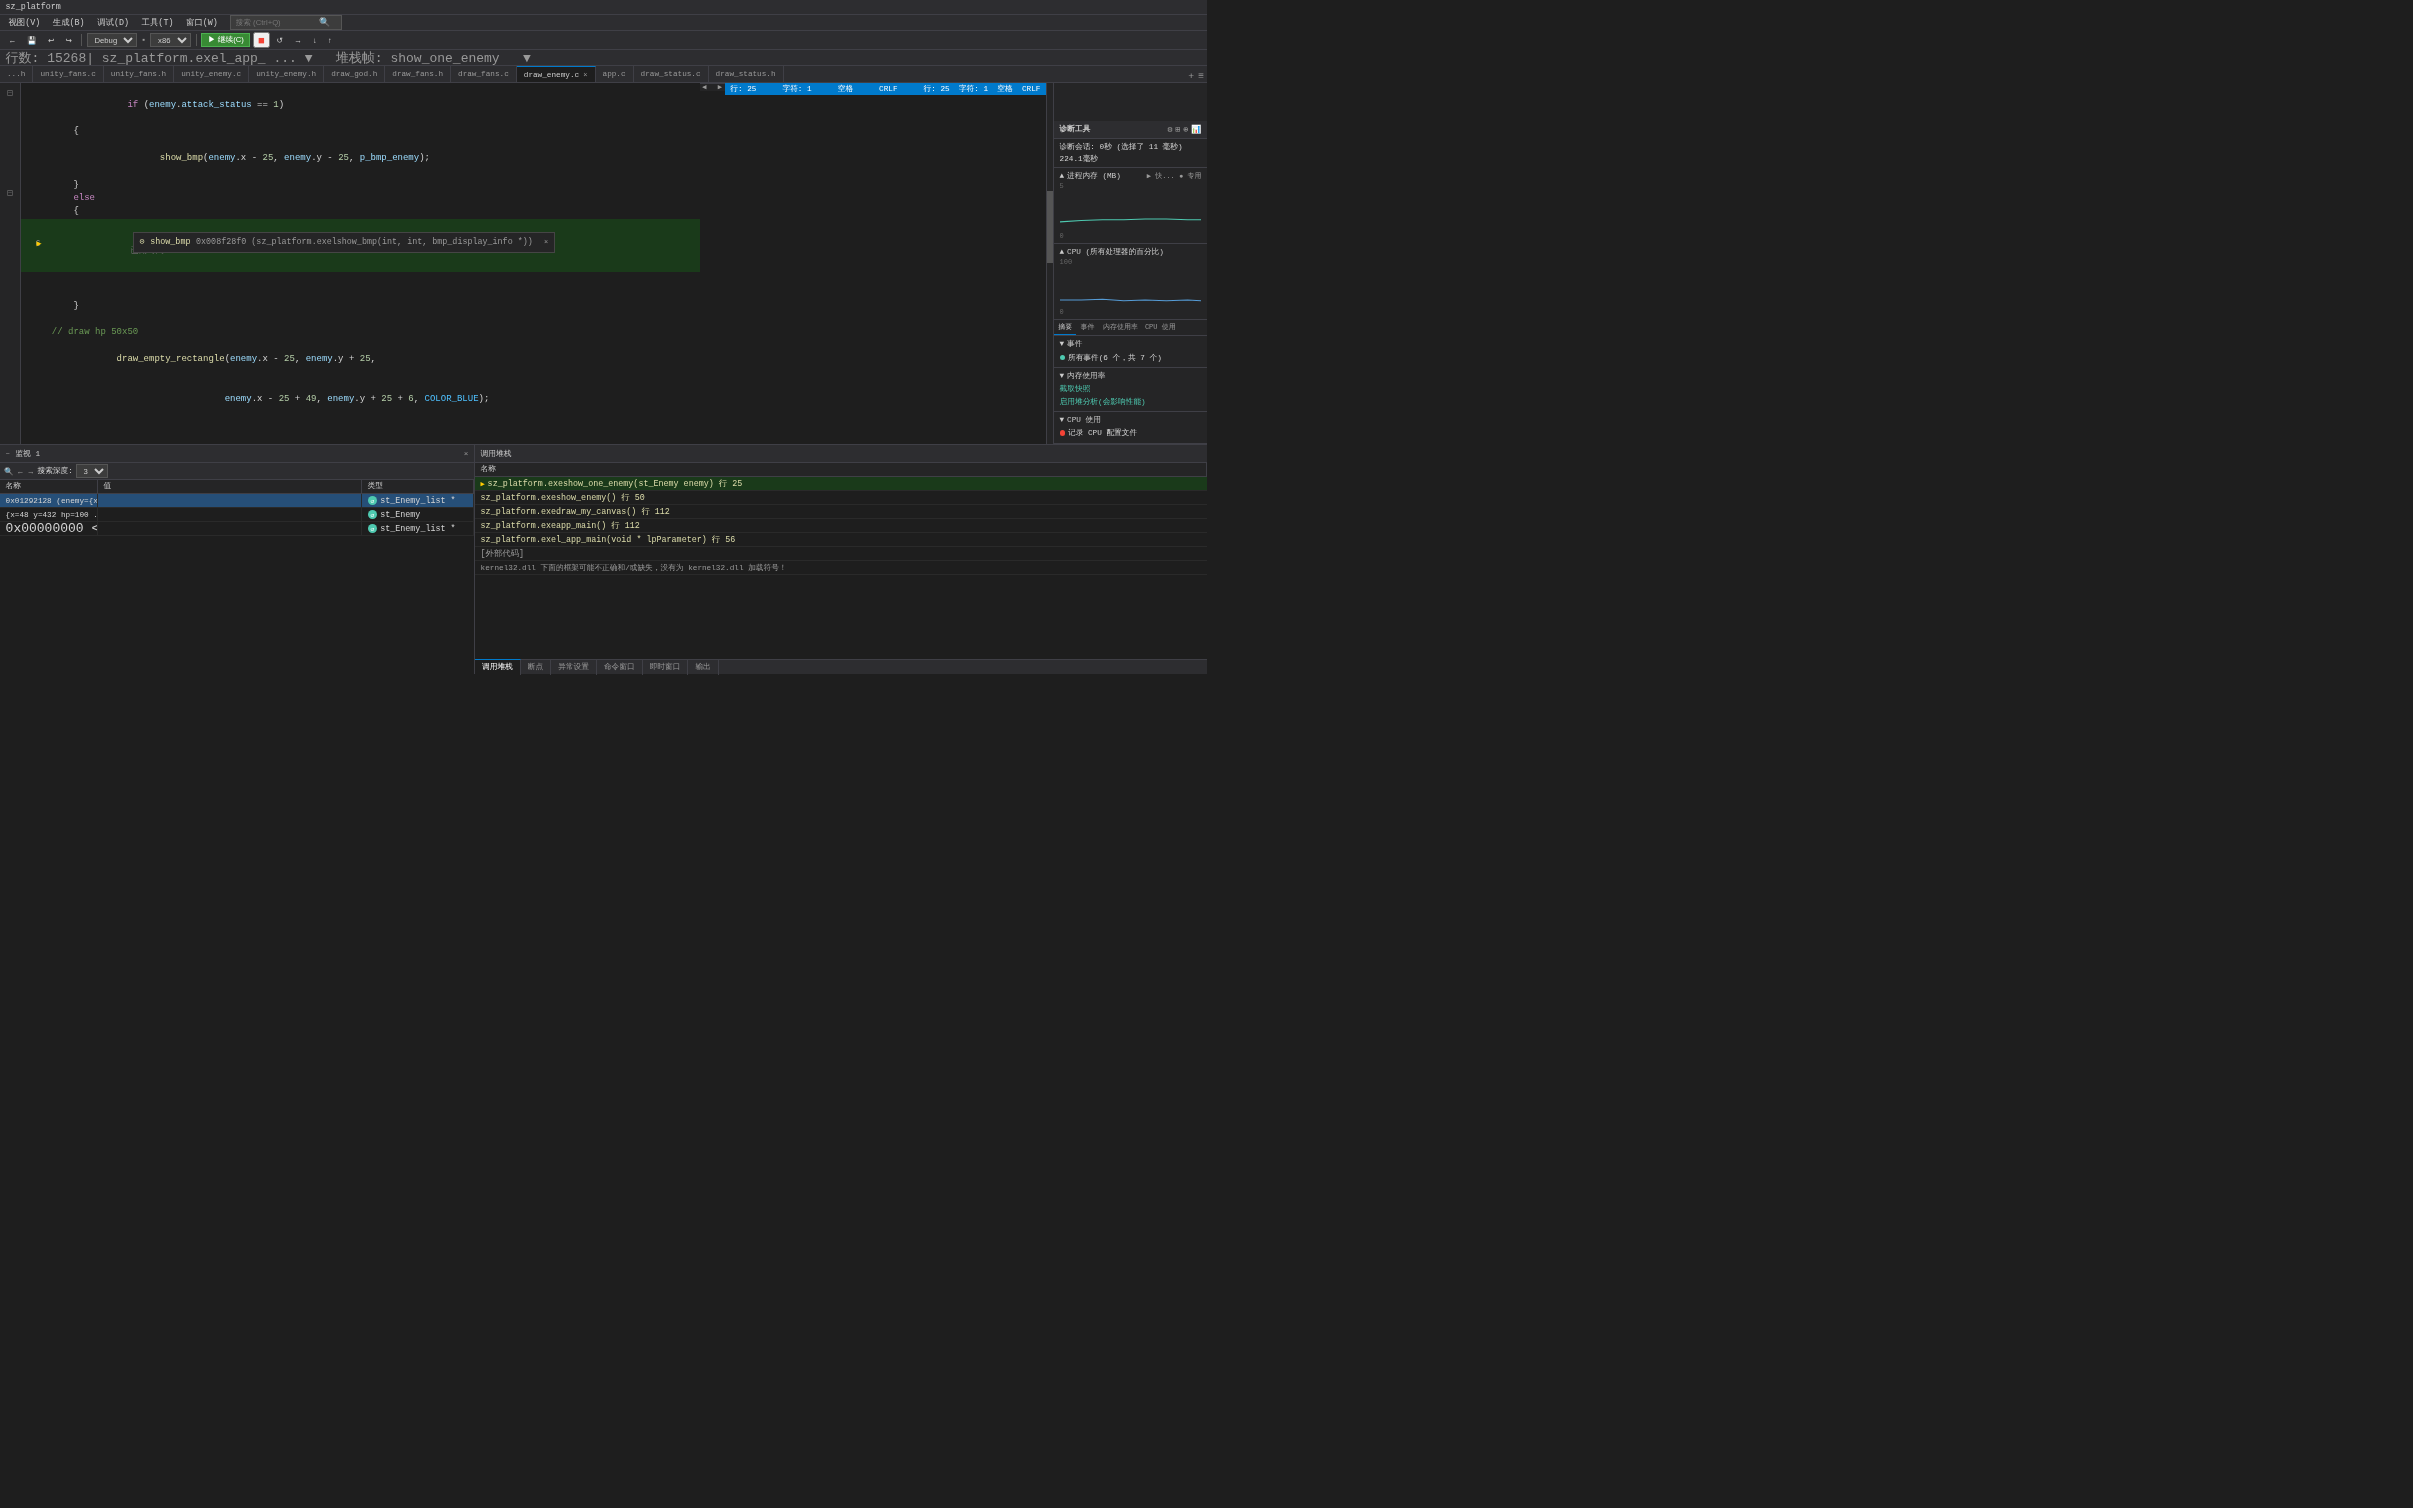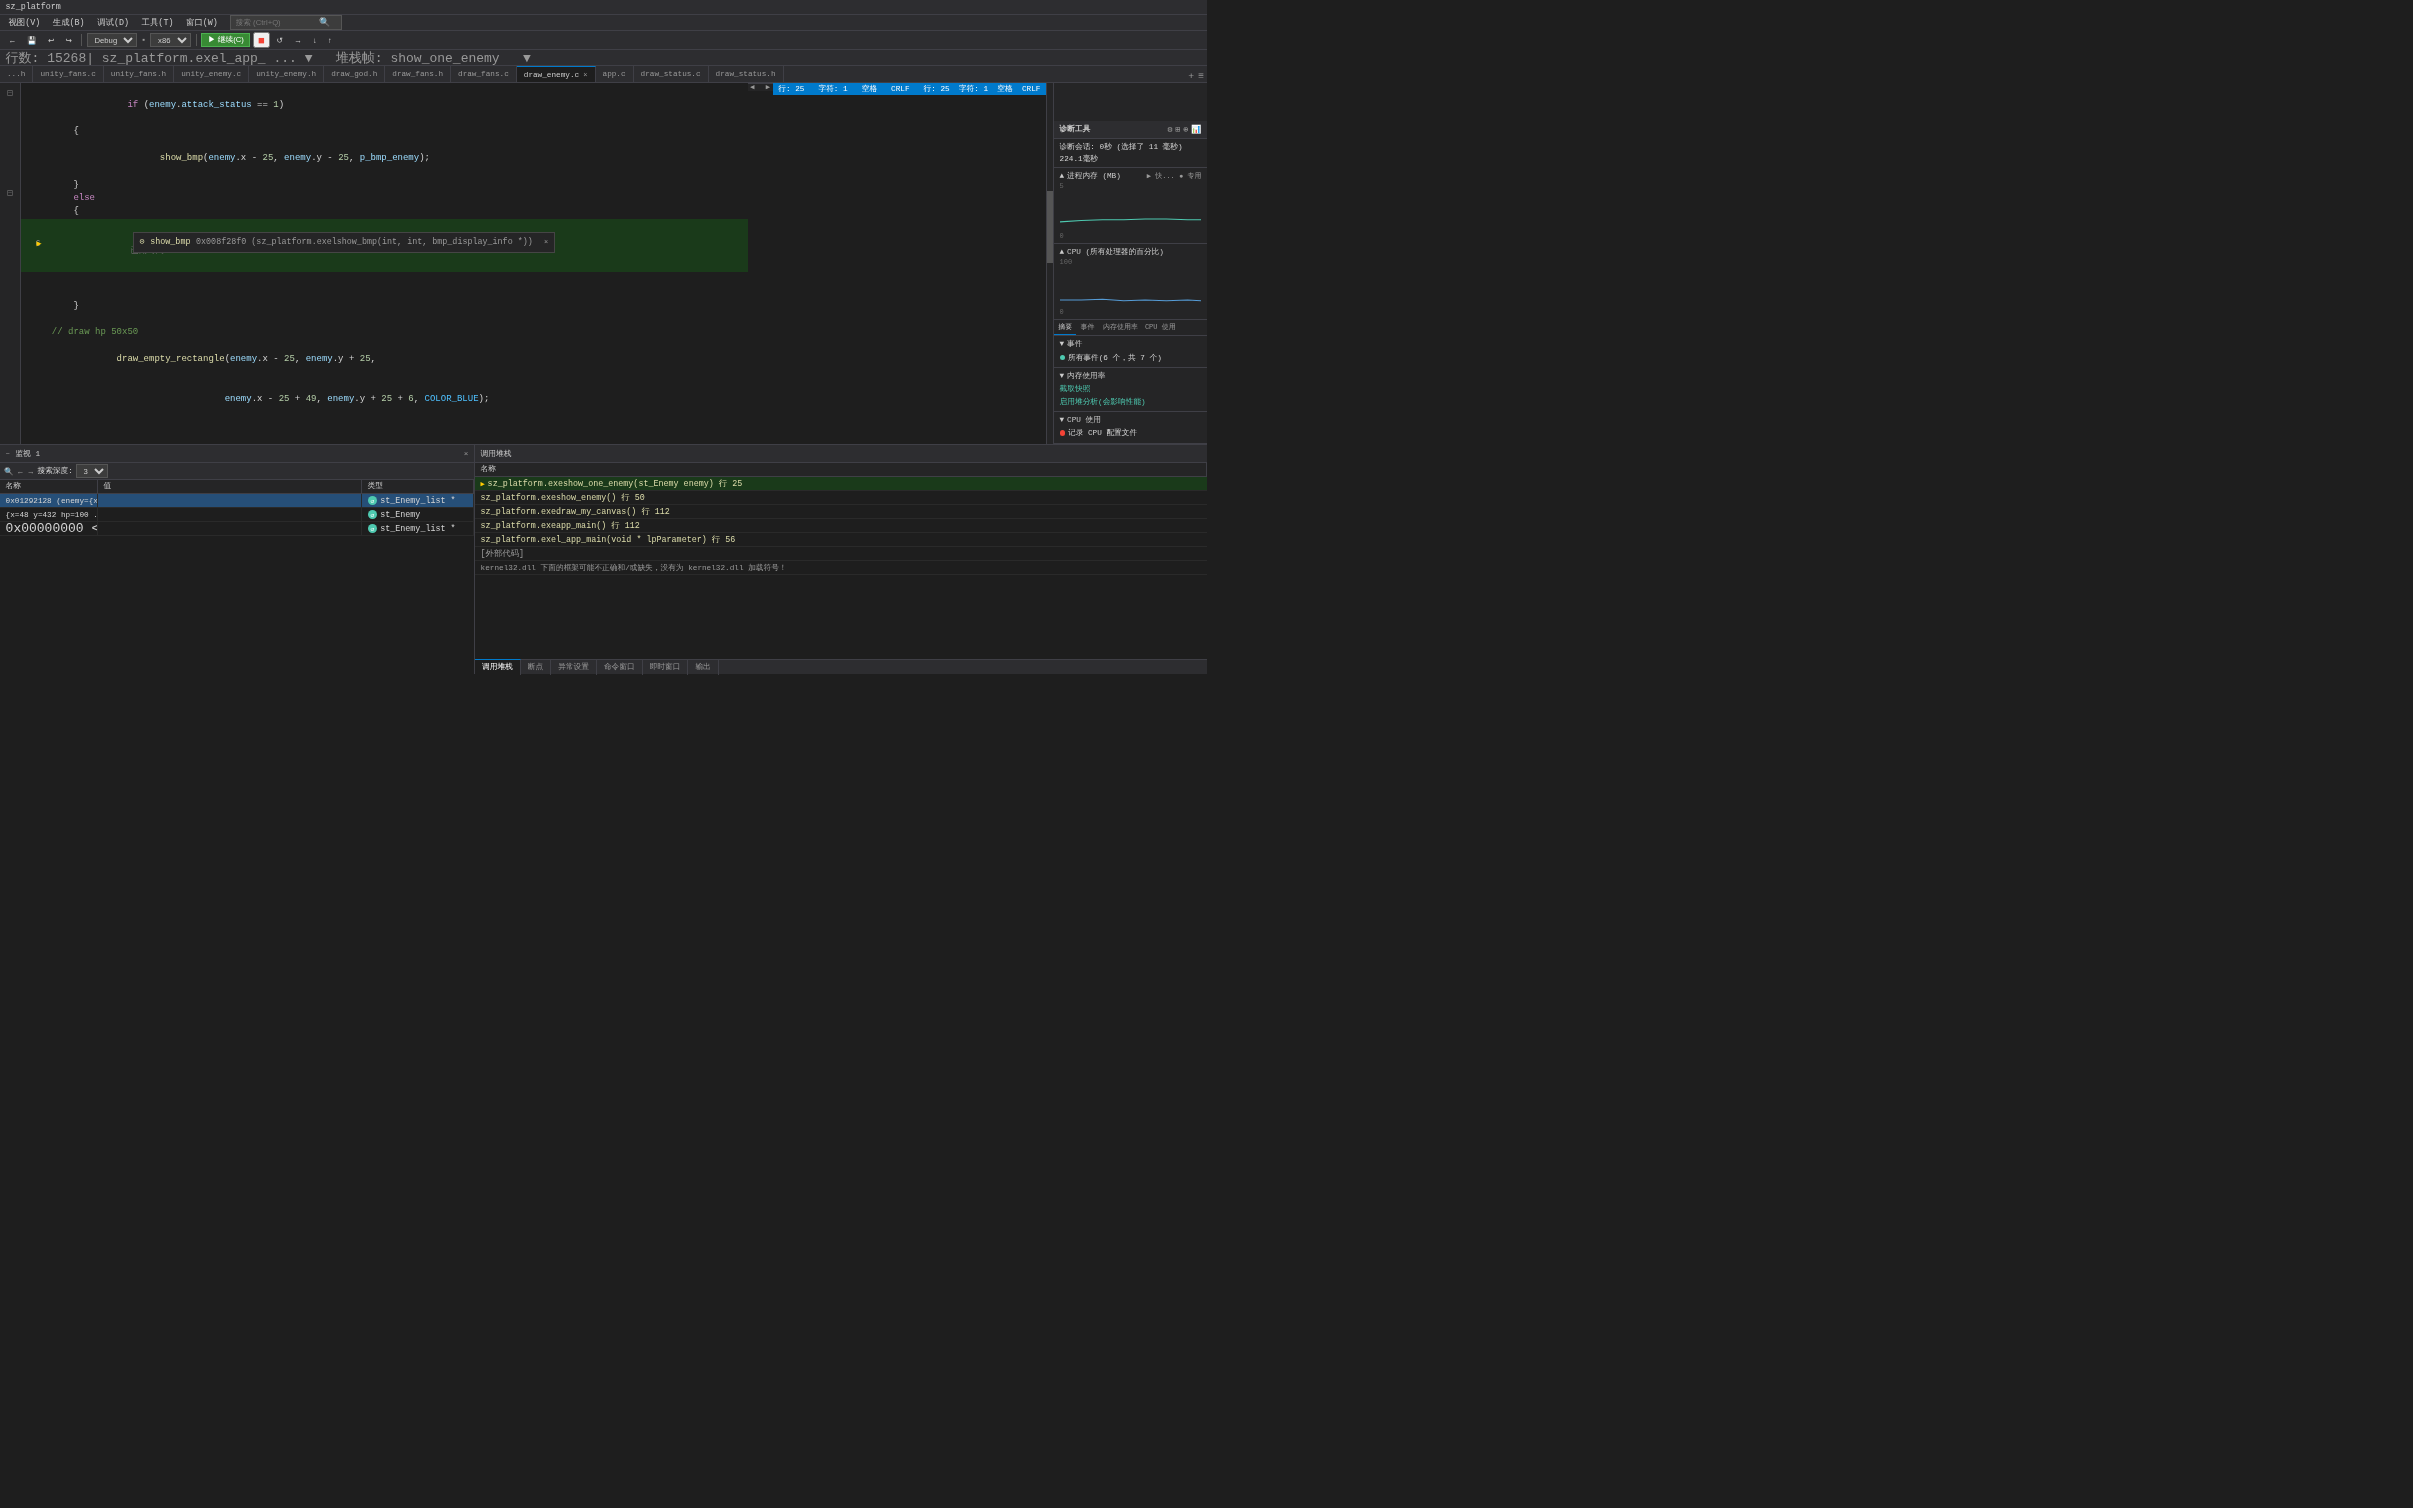--- a/index.html
+++ b/index.html
@@ -750,21 +750,21 @@
     </div>
 
     <div id="hscrollbar">
       <span style="color:#999;font-size:7px;padding:0 2.8px;">◀</span>
       <div class="scroll-track">
         <div class="scroll-thumb"></div>
       </div>
       <span style="color:#999;font-size:7px;padding:0 2.8px;">▶</span>
     </div>
 
-    <div style="height:12.6px;background:#007acc;display:flex;align-items:center;padding:0 5.6px;font-size:7.7px;color:white;gap:14px;">
+    <div style="height:12.6px;background:#007acc;display:flex;align-items:center;padding:0 5.6px;font-size:7.7px;color:white;gap:26px;">
       <span>行: 25</span>
       <span>字符: 1</span>
       <span>空格</span>
       <span>CRLF</span>
       <span style="margin-left:auto;">行: 25&nbsp;&nbsp;字符: 1&nbsp;&nbsp;空格&nbsp;&nbsp;CRLF</span>
     </div>
   </div>
 
   <div class="vscroll">
     <div class="vscroll-thumb"></div>

